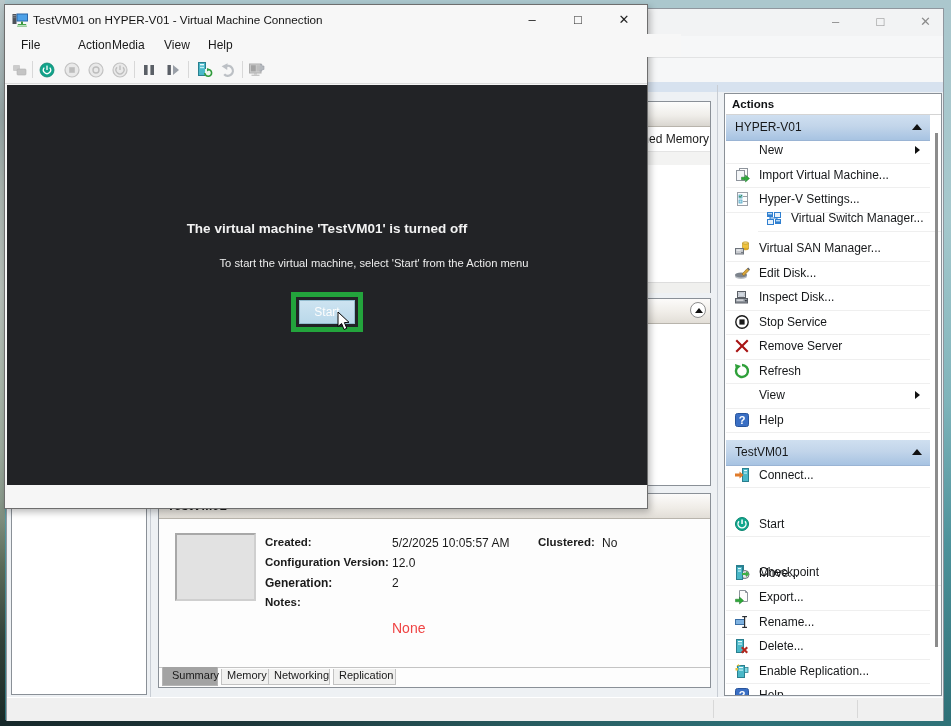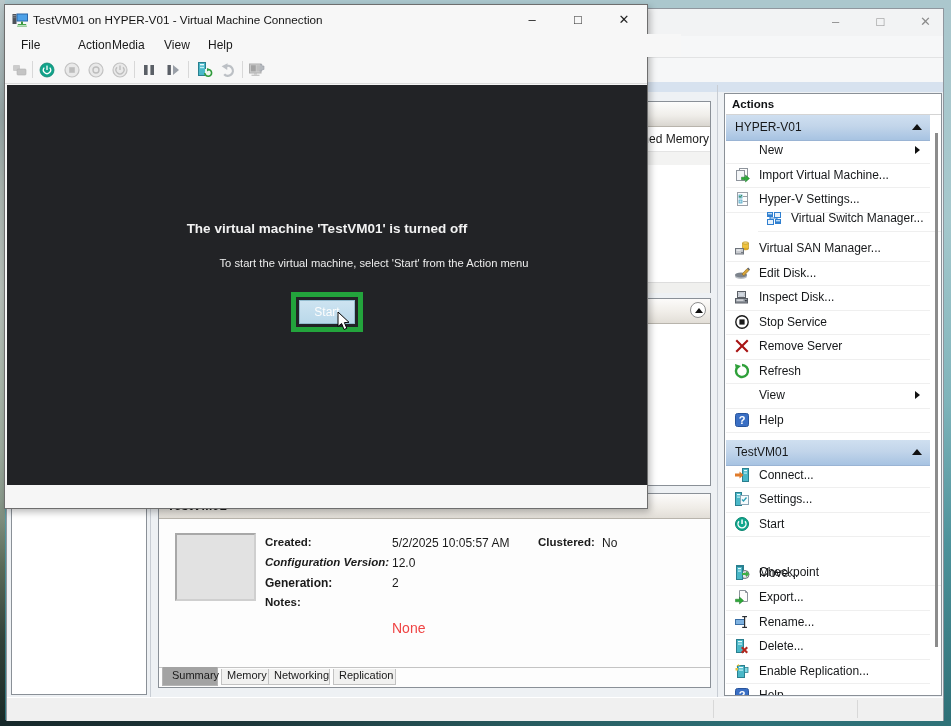--- a/index.html
+++ b/index.html
@@ -86,21 +86,21 @@
   <div class="pane abs" style="left:151px;top:484px;width:553px;height:195px;background:#fdfdfd;">
     <div class="abs" style="left:0;top:0;width:551px;height:24px;background:linear-gradient(180deg,#fcfbfa 0%,#f0ede8 55%,#e2ded7 100%);border-bottom:1px solid #b8b4ac;">
       <span class="abs" style="left:8px;top:4px;font-size:13px;font-weight:bold;color:#1a1a1a;">TestVM01</span>
     </div>
 
     <div class="abs" style="left:16px;top:39px;width:81px;height:68px;background:#e2e2e2;border:2px solid #a8a8a8;border-right-color:#cfcfcf;border-bottom-color:#cfcfcf;box-sizing:border-box;"></div>
     <div class="abs" style="left:106px;top:42px;font-size:11.5px;font-weight:bold;color:#1a1a1a;">Created:</div>
     <div class="abs" style="left:233px;top:42px;font-size:12px;color:#1a1a1a;">5/2/2025 10:05:57 AM</div>
     <div class="abs" style="left:379px;top:42px;font-size:11.5px;font-weight:bold;color:#1a1a1a;">Clustered:</div>
     <div class="abs" style="left:443px;top:42px;font-size:12px;color:#1a1a1a;">No</div>
-    <div class="abs" style="left:106px;top:62px;font-size:11.5px;font-weight:bold;color:#1a1a1a;font-style:italic;">Configuration Version:</div>
+    <div class="abs" style="left:106px;top:62px;font-size:11.5px;font-weight:bold;color:#1a1a1a;">Configuration Version:</div>
     <div class="abs" style="left:233px;top:62px;font-size:12px;color:#1a1a1a;">12.0</div>
     <div class="abs" style="left:106px;top:82px;font-size:12px;font-weight:bold;color:#1a1a1a;">Generation:</div>
     <div class="abs" style="left:233px;top:82px;font-size:12px;color:#1a1a1a;">2</div>
     <div class="abs" style="left:106px;top:102px;font-size:11.5px;font-weight:bold;color:#1a1a1a;">Notes:</div>
     <div class="abs" style="left:233px;top:102px;font-size:14px;color:#ef4444;margin-top:24px;">None</div>
 
     <div class="abs" style="left:0;top:173px;width:551px;height:1px;background:#c4c4c4;"></div>
     <div class="abs" style="left:3px;top:173px;width:56px;height:18.5px;background:#a3a3a3;border:1px solid #b4b4b4;border-top:none;box-sizing:border-box;">
       <span class="abs" style="left:9px;top:2px;font-size:11px;color:#1a1a1a;">Summary</span>
     </div>
@@ -229,30 +229,20 @@
       <div class="uptri" style="left:186px;top:9px;"></div>
     </div>
     <div class="aitem" style="top:368.5px;">
       <svg width="16" height="16" viewBox="0 0 16 16">
           <rect x="8.5" y="1.5" width="6" height="13" fill="#4ab8c8" stroke="#2a7f8f"></rect>
           <rect x="10" y="3" width="3" height="1.2" fill="#e8fbff"></rect>
           <rect x="10" y="5.5" width="3" height="1.2" fill="#bfeef5"></rect>
           <path d="M1 6.5 L5.5 6.5 L5.5 4.5 L9.5 8 L5.5 11.5 L5.5 9.5 L1 9.5 Z" fill="#e07b2a"></path>
         </svg>
       <span class="t">Connect...</span>
-      </div>
-    <div class="aitem" style="top:393px;">
-      <svg width="16" height="16" viewBox="0 0 16 16">
-          <rect x="1.5" y="1.5" width="6" height="13" fill="#4ab8c8" stroke="#2a7f8f"></rect>
-          <rect x="3" y="3" width="3" height="1.2" fill="#e8fbff"></rect>
-          <rect x="3" y="5.5" width="3" height="1.2" fill="#bfeef5"></rect>
-          <rect x="6.5" y="4.5" width="8" height="9" fill="#f6fbfd" stroke="#8aa5b5"></rect>
-          <path d="M8 8.5 L9.5 10 L12.5 6.5" stroke="#2e9fb5" stroke-width="1.4" fill="none"></path>
-        </svg>
-      <span class="t">Settings...</span>
       </div>
     <div class="aitem" style="top:417.5px;">
       <svg width="16" height="16" viewBox="0 0 16 16">
           <circle cx="8" cy="8" r="6.5" fill="#0fa78d"></circle>
           <circle cx="8" cy="8" r="6.5" fill="none" stroke="#0b8670" stroke-width="1"></circle>
           <rect x="7.3" y="3.5" width="1.5" height="4.5" fill="#fff"></rect>
           <path d="M5 5.2 A4 4 0 1 0 11 5.2" fill="none" stroke="#fff" stroke-width="1.4"></path>
         </svg>
       <span class="t">Start</span>
       </div>

